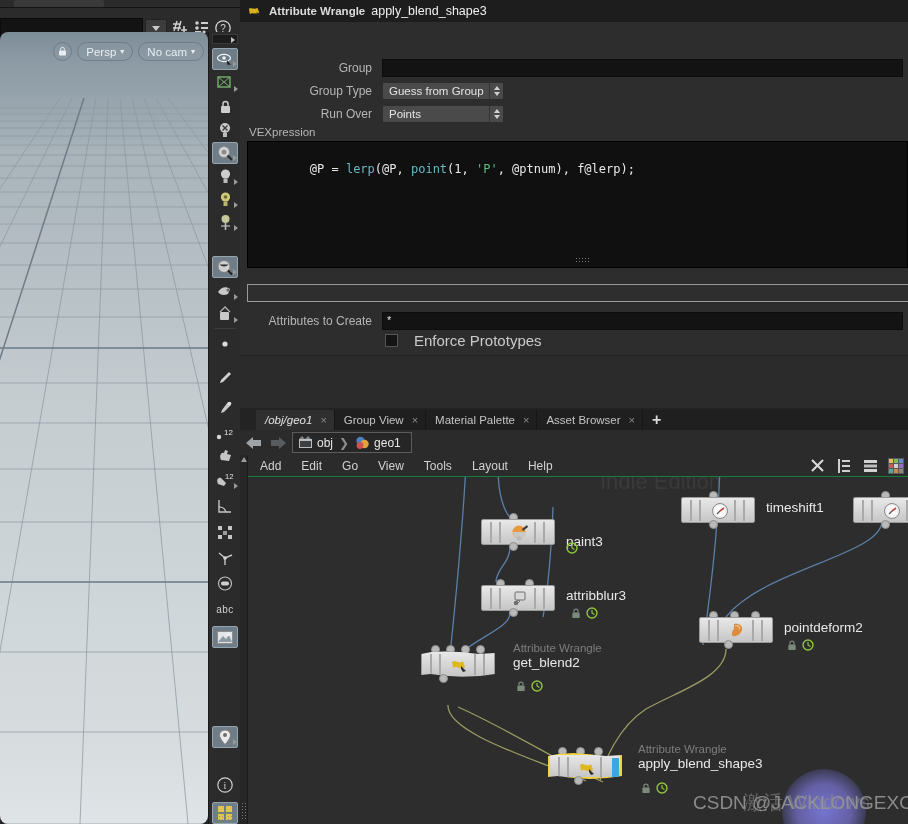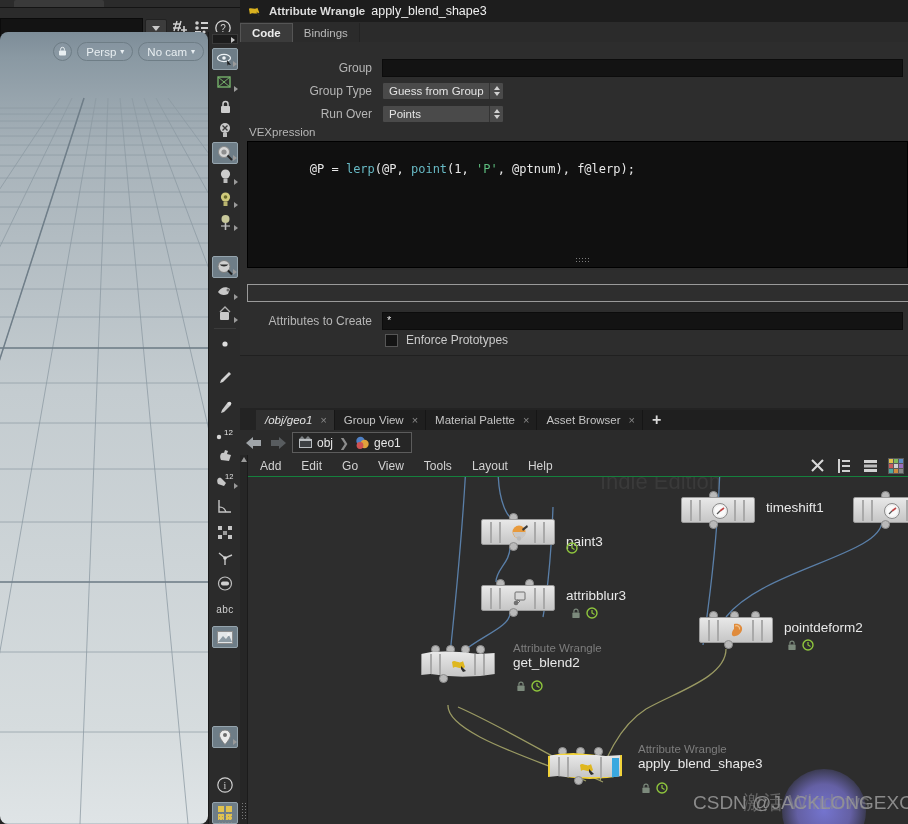--- a/index.html
+++ b/index.html
@@ -127,21 +127,21 @@
     display: flex; justify-content: center; align-items: center;
   }
   #vex-resize .grip { width: 14px; height: 7px;
     background-image: radial-gradient(#7d7d7d 0.8px, transparent 0.9px); background-size: 3px 3px; }
   #secondfield {
     position: absolute; left: 247px; top: 284px; width: 668px; height: 18px;
     background: #2e2e2e; border: 1px solid #9a9a9a; border-right: none;
   }
   #chk-row { position: absolute; left: 0; top: 330px; width: 668px; height: 20px; display: flex; align-items: center; }
   .chkbox { width: 13px; height: 13px; background: #141414; border: 1px solid #565656; margin-left: 145px; }
-  #chk-row .cl { margin-left: 8px; color: #cacaca; font-size: 12px; }
+  #chk-row .cl { margin-left: 16px; color: #cacaca; font-size: 15px; }
   #param-bottom { position: absolute; left: 0; top: 355px; width: 668px; height: 53px; background: #2b2b2b; border-top: 1px solid #202020; }
 
   
   #net-pane { position: absolute; left: 0; top: 410px; width: 668px; height: 414px; background: #232323; }
   #net-tabs { position: absolute; left: 16px; top: 0; width: 668px; height: 20px; background: #1f1f1f; display: flex; align-items: flex-end; }
   .ntab {
     height: 20px; padding: 0 7px 0 9px; display: flex; align-items: center; gap: 8px;
     font-size: 11.5px; color: #c4c4c4; border-right: 1px solid #161616;
   }
   .ntab.active { background: #2f2f2f; font-style: italic; color: #e2e2e2; }
@@ -502,24 +502,20 @@
     <div id="param-pane">
       <div id="param-hdr">
         <svg class="nodeicon" viewBox="0 0 16 16">
           <path d="M1 5 C4 3 7 7 10 4 L12 9 C9 12 5 8 2 11 Z" fill="#d9b11f"></path>
           <path d="M9 8 L13 12 L11 13 L10 11 Z" fill="#2a2a2a"></path>
         </svg>
         <span id="param-type">Attribute Wrangle</span>
         <span id="param-name">apply_blend_shape3</span>
       </div>
 
-      <div id="param-tabs">
-        <div class="ptab active">Code</div>
-        <div class="ptab">Bindings</div>
-      </div>
 
       <div class="prow" style="top:57px">
         <div class="plabel">Group</div>
         <div class="pfield" style="width:521px"></div>
       </div>
 
       <div class="prow" style="top:80px">
         <div class="plabel">Group Type</div>
         <div class="pmenu" style="width:122px">
           <span class="lbl">Guess from Group</span>

